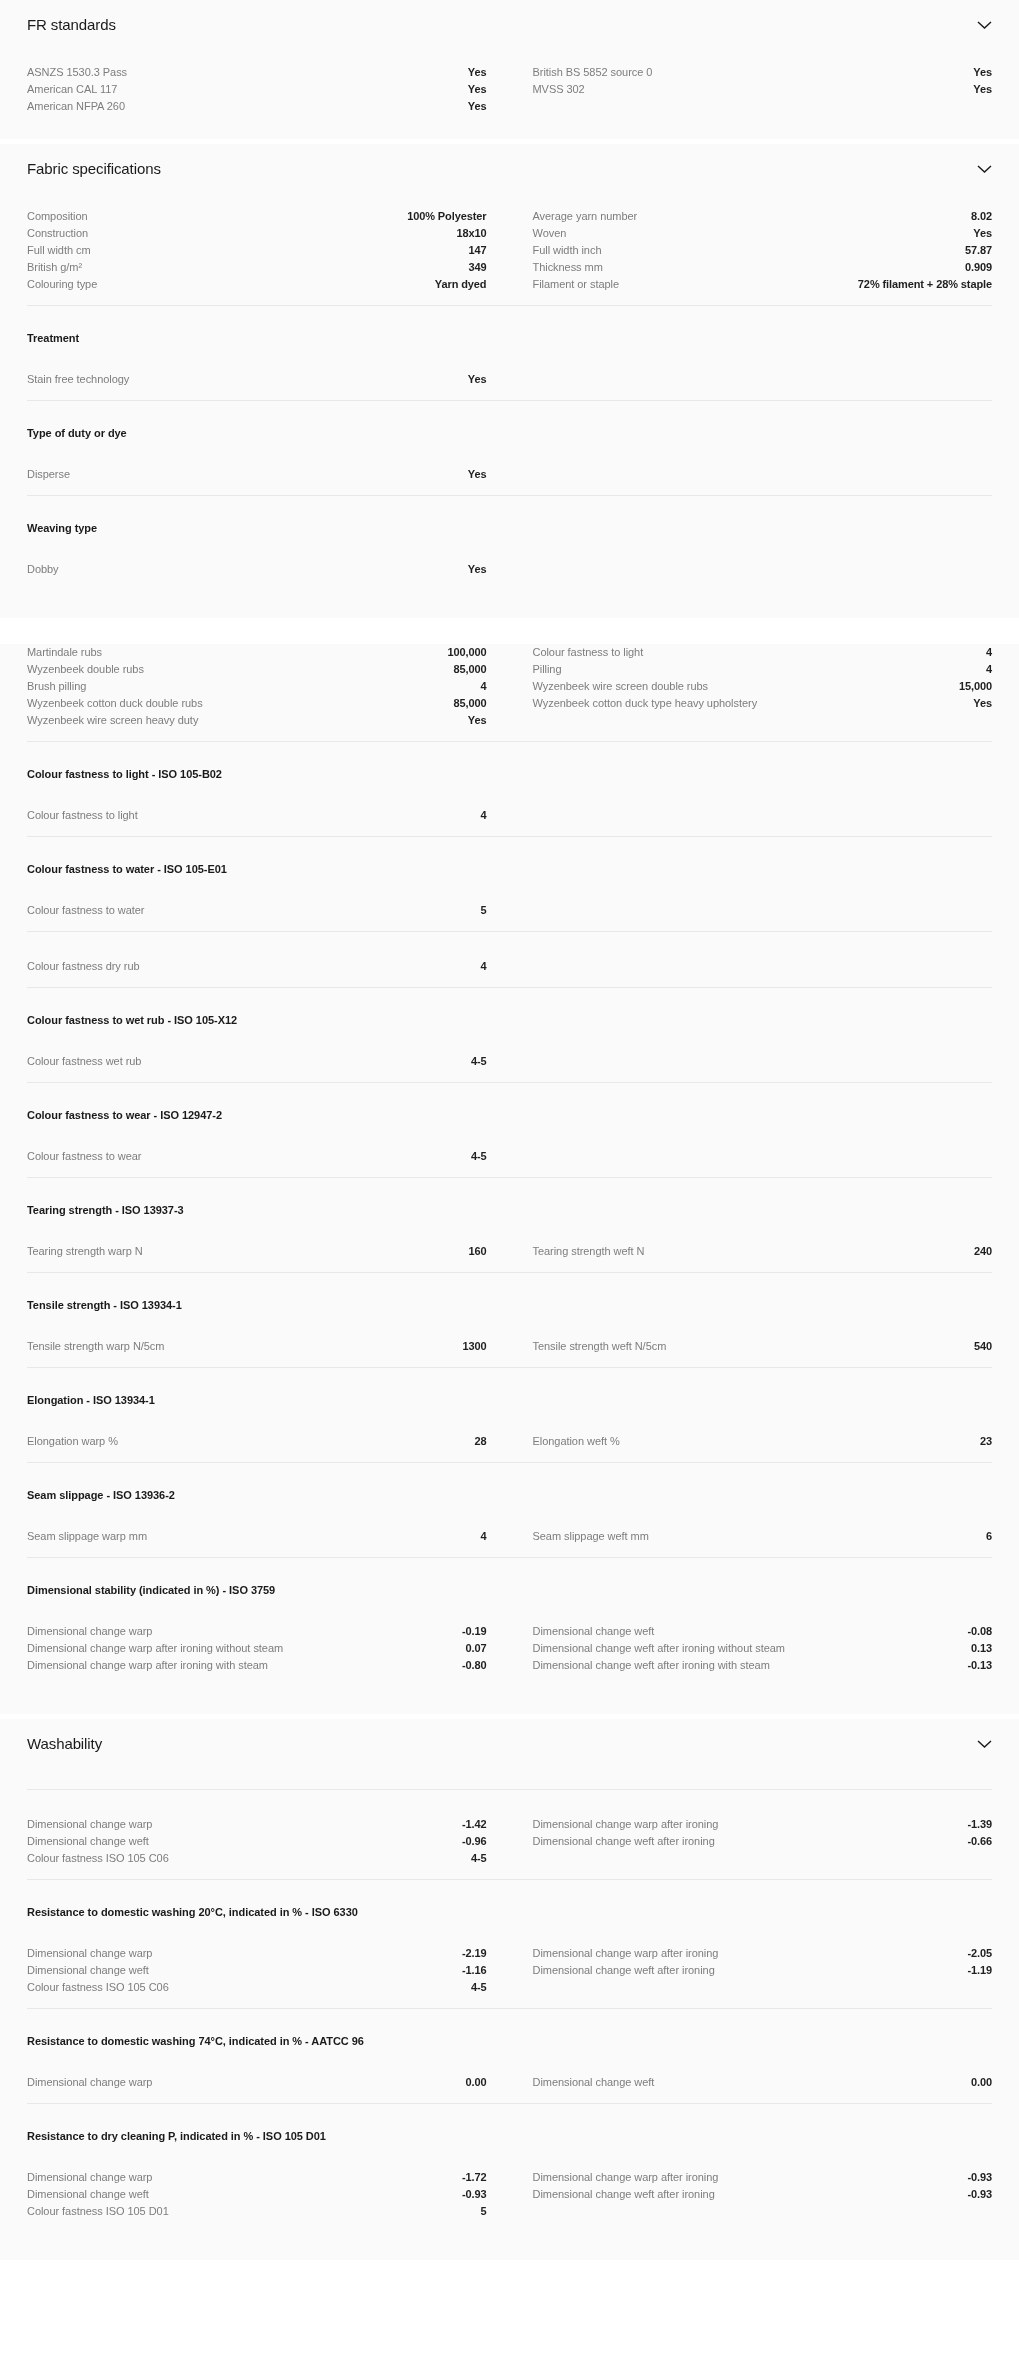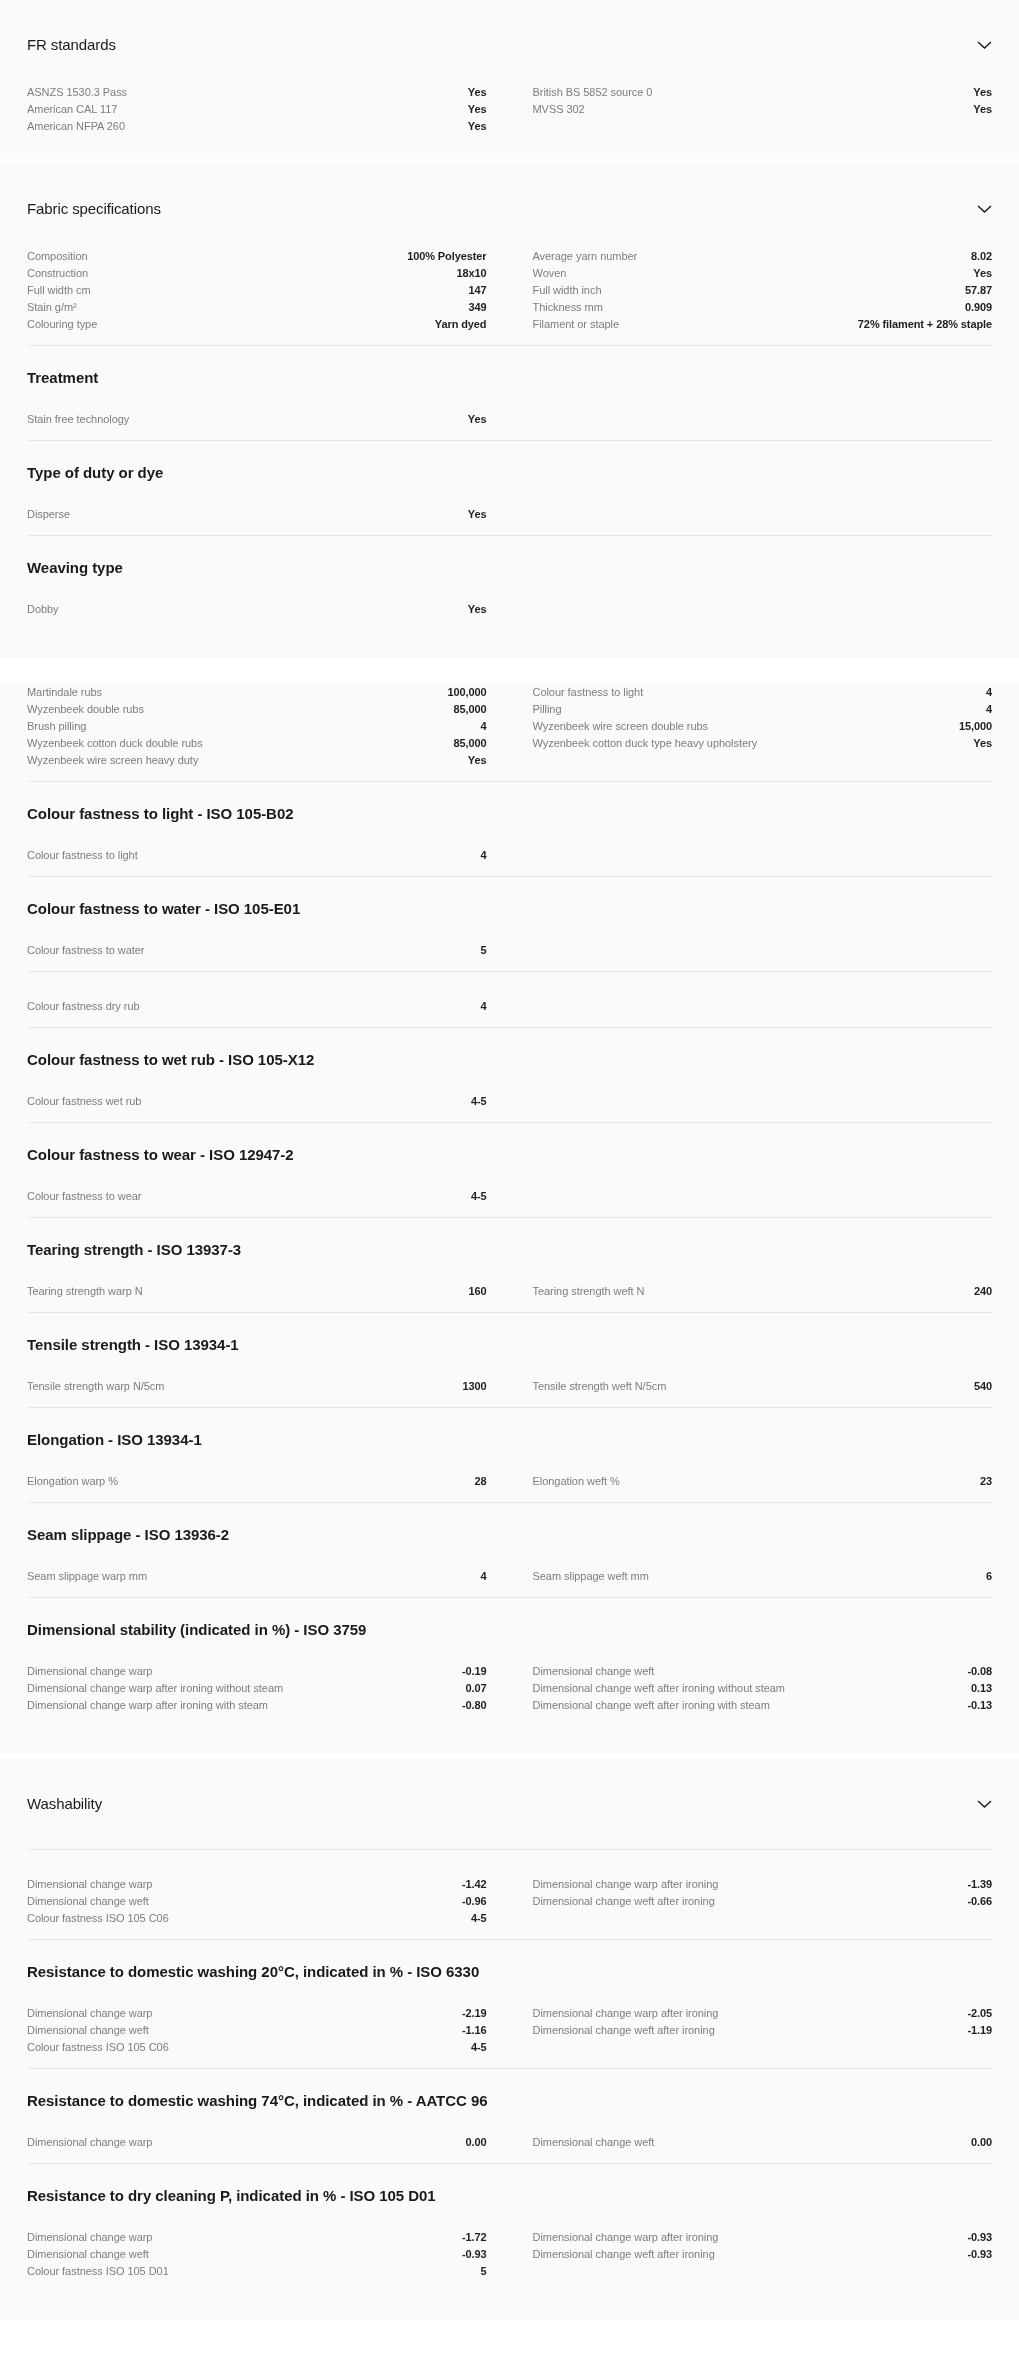--- a/index.html
+++ b/index.html
@@ -11,21 +11,21 @@
   .section{
     background:#fafafa;
     padding:0 27px 14px 27px;
     margin-bottom:5px;
   }
   .section:last-child{margin-bottom:0;}
   .section-header{
     display:flex;
     align-items:center;
     justify-content:space-between;
-    padding-top:32px;
+    padding-top:12px;
     min-height:26px;
     cursor:pointer;
   }
   .section-title{
     margin:0;
     font-size:15px;
     font-weight:500;
     letter-spacing:-0.1px;
     color:#1a1a1a;
     line-height:26px;
@@ -55,21 +55,21 @@
     font-size:11px;
     font-weight:700;
     color:#1f1f1f;
     white-space:nowrap;
     letter-spacing:-0.1px;
   }
   .divider{height:1px;background:#e8e8e8;}
   .section-header + .divider{margin-top:32px;}
   .sub-title{
     margin:25px 0 0 0;
-    font-size:15px;
+    font-size:11px;
     font-weight:700;
     color:#1a1a1a;
     line-height:14px;
     letter-spacing:-0.05px;
   }
   .sub .rows-block{margin-top:26px;margin-bottom:12px;}
   .sub:last-child .rows-block{margin-bottom:26px;}
 </style>
 </head>
 <body>
@@ -145,21 +145,21 @@
             <span class="label">Full width cm</span>
             <span class="value">147</span>
           </div>
           <div class="half">
             <span class="label">Full width inch</span>
             <span class="value">57.87</span>
           </div>
         </div>
         <div class="row">
           <div class="half">
-            <span class="label">Stain g/m²</span>
+            <span class="label">British g/m²</span>
             <span class="value">349</span>
           </div>
           <div class="half">
             <span class="label">Thickness mm</span>
             <span class="value">0.909</span>
           </div>
         </div>
         <div class="row">
           <div class="half">
             <span class="label">Colouring type</span>

